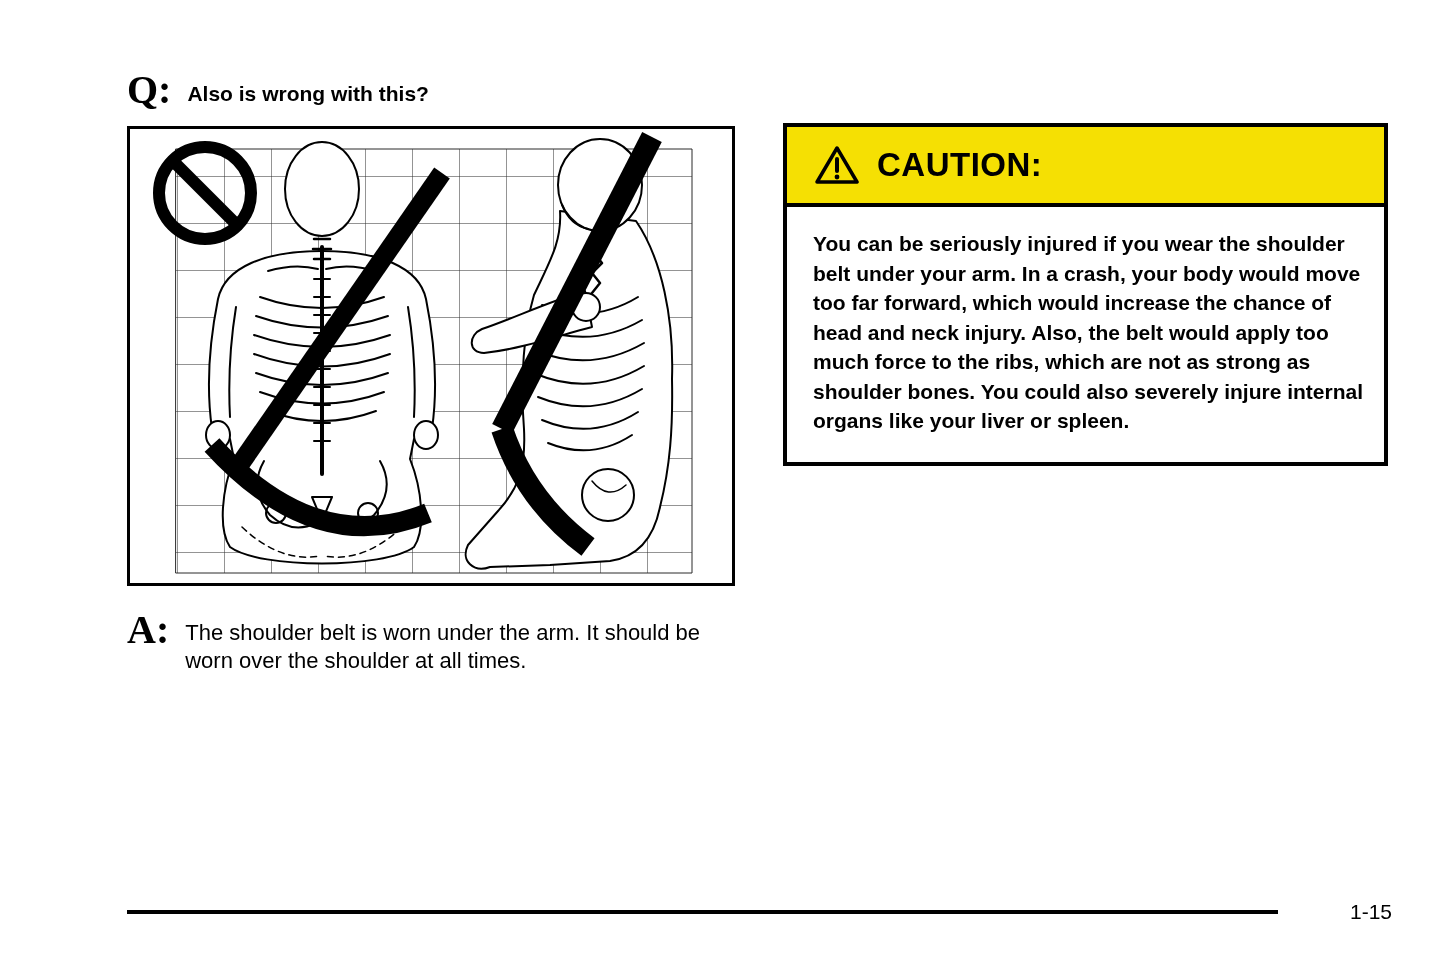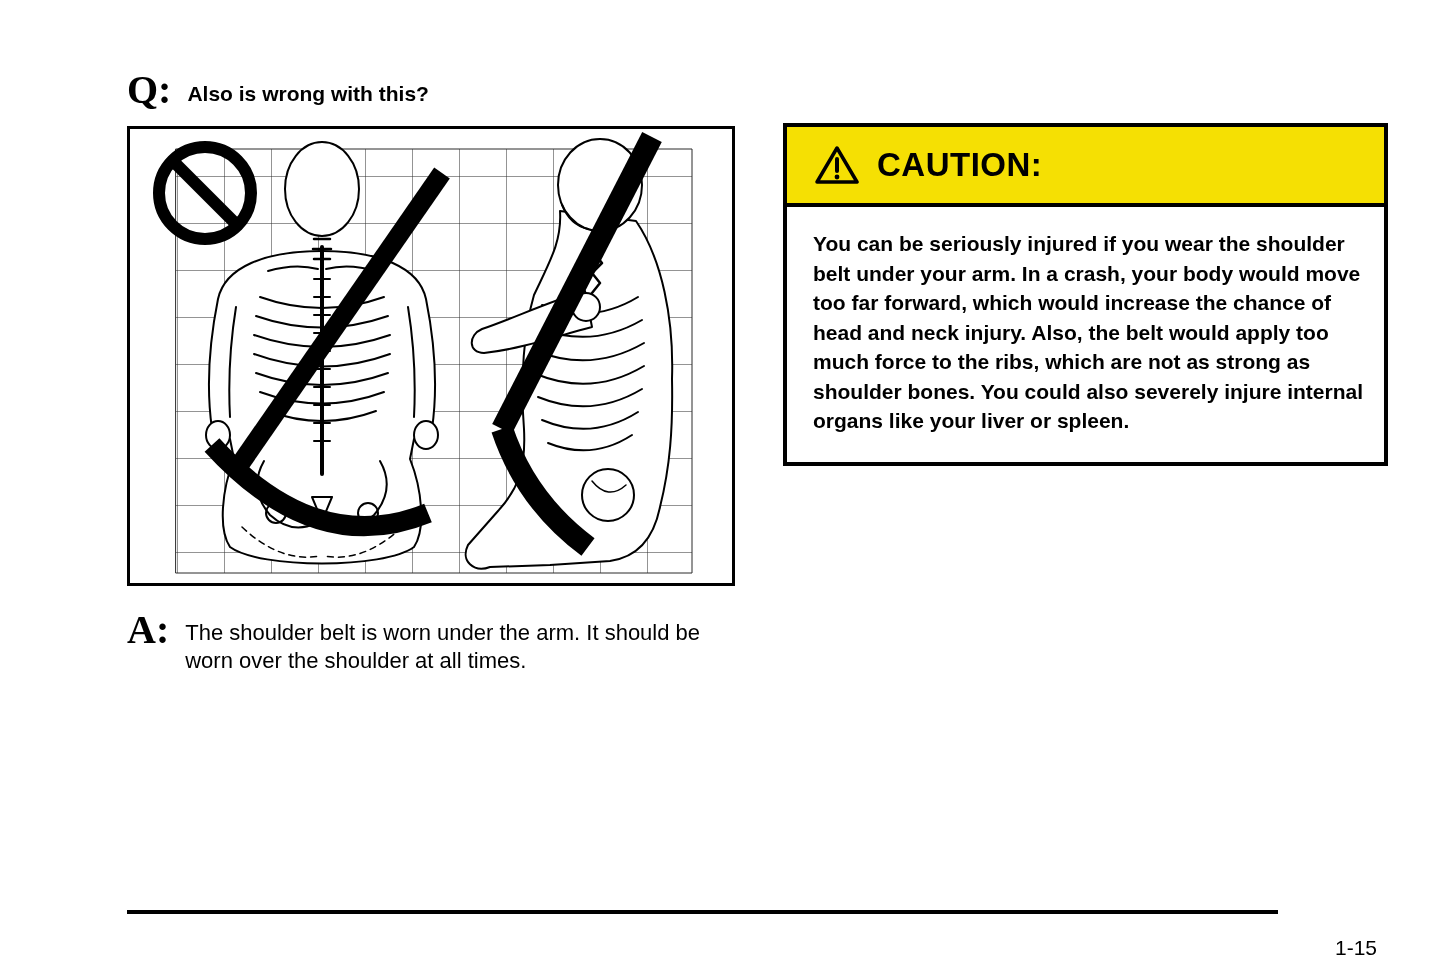--- a/index.html
+++ b/index.html
@@ -83,24 +83,23 @@
 
   
   .footer-rule {
     position: absolute;
     left: 127px; top: 910px;
     width: 1151px; height: 4px;
     background: #000;
   }
   .page-number {
     position: absolute;
-    right: 68px; top: 900px;
+    right: 53px; top: 900px;
     font-size: 21px;
     font-weight: 400;
-    margin-top: 36px;
   }
 </style>
 </head>
 <body>
 
 <div class="page">
 
   <div class="q-row">
     <span class="qa-glyph">Q:</span>
     <span class="q-text">Also is wrong with this?</span>

